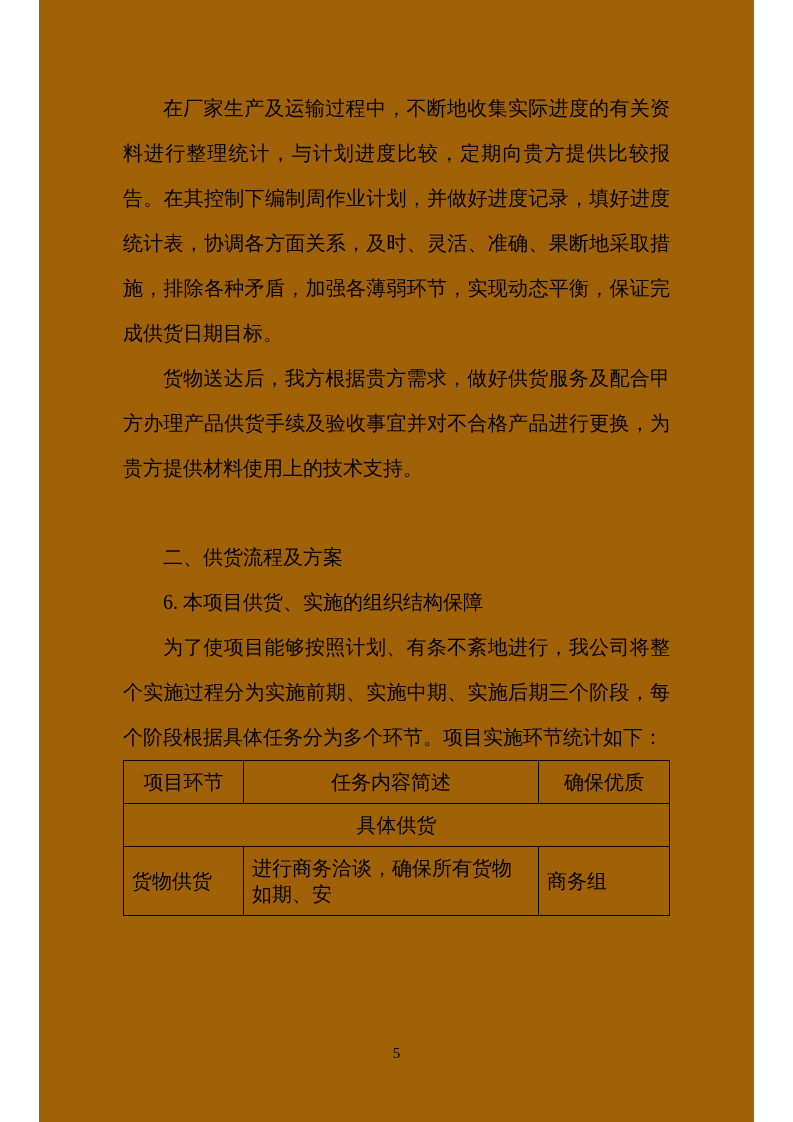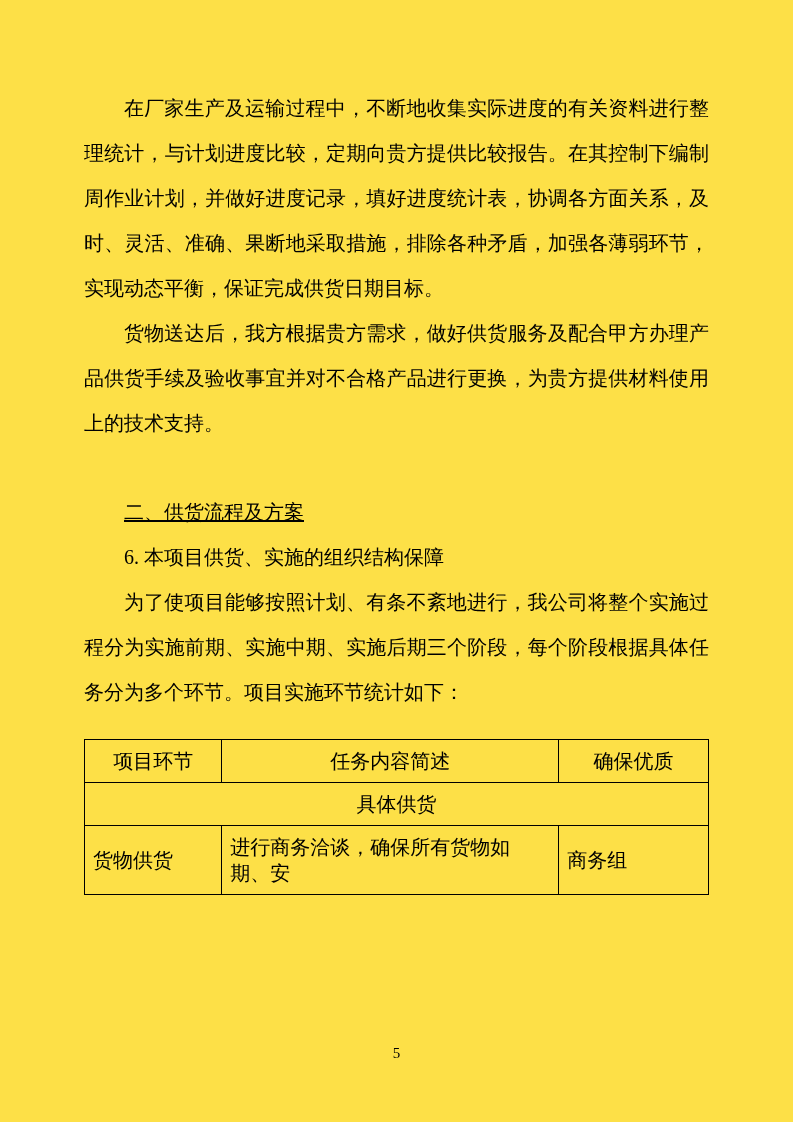--- a/index.html
+++ b/index.html
@@ -3,24 +3,24 @@
 <meta charset="utf-8">
 <style>
   * { box-sizing: border-box; }
   html, body {
     margin: 0;
     padding: 0;
     background: #ffffff;
   }
   .page {
     position: relative;
-    width: 793px;
+    width: 715px;
     height: 1122px;
     margin: 0 auto;
-    background: #fde047;
+    background: #a16207;
     color: #000000;
     font-family: "Liberation Serif", "DejaVu Serif", serif;
     overflow: hidden;
   }
   .content {
     padding: 86px 84px 0 84px;
   }
   .para {
     margin: 0;
     font-size: 20px;
@@ -32,26 +32,25 @@
   }
   .heading {
     margin: 0;
     font-size: 20px;
     line-height: 45px;
     font-weight: normal;
     text-indent: 2em;
   }
   .heading.section-gap {
     margin-top: 44px;
-    text-decoration: underline;
   }
   table.doc-table {
     width: 100%;
     border-collapse: collapse;
-    margin-top: 24px;
+    margin-top: 0;
     table-layout: fixed;
   }
   table.doc-table td, table.doc-table th {
     border: 1px solid #000000;
     font-size: 20px;
     font-weight: normal;
     line-height: 26px;
     padding: 8px 8px;
     vertical-align: middle;
     word-break: break-all;

